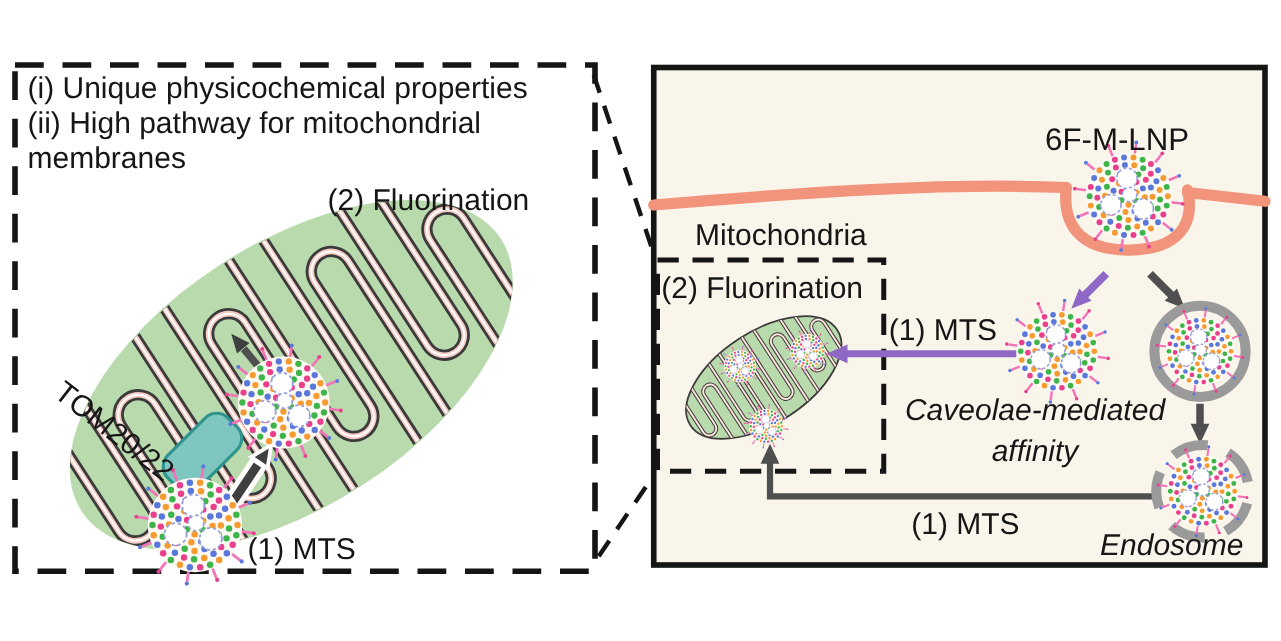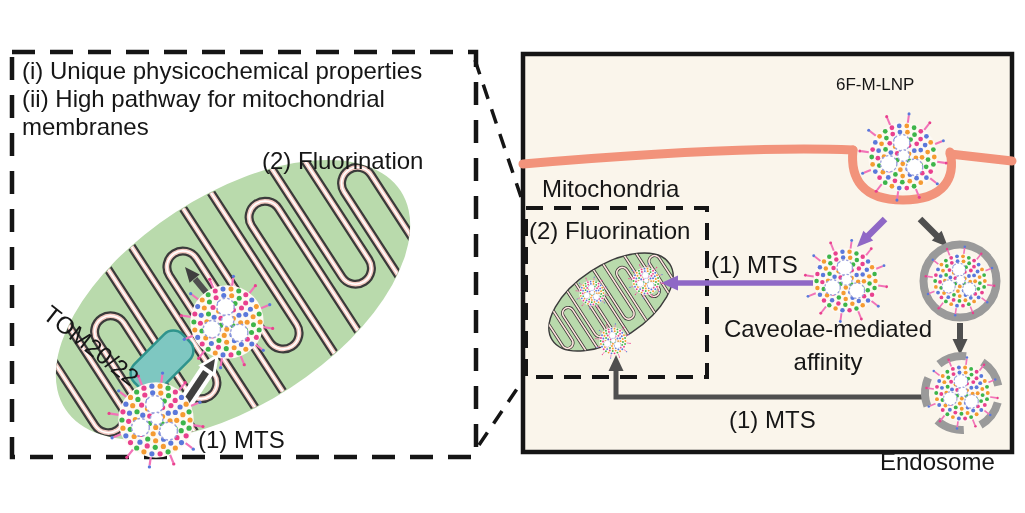--- a/index.html
+++ b/index.html
@@ -1,21 +1,21 @@
 <!DOCTYPE html>
 <html style="--panel_bg: #FAF5EB; --membrane: #F2937B; --mito_green: #B9DAAC; --cristae_dark: #3B3B3B; --cristae_pink: #F6CCC4; --tom_teal: #7EC7C1; --purple_arrow: #8F68C6; --gray_arrow: #4F4F4F; --endosome_gray: #9A9A9A; --lnp_orange: #F59B31; --lnp_green: #3DB54A; --lnp_magenta: #E9408E; --lnp_blue: #5A78DB; --lnp_spike_pink: #F273B8;"><head>
 <meta charset="utf-8">
 <style>
   html,body{margin:0;padding:0;background:#ffffff;}
   #canvas{position:relative;width:1025px;height:513px;background:#ffffff;overflow:hidden;
           font-family:"Liberation Sans",sans-serif;}
   #art{position:absolute;left:0;top:0;}
   .lbl{position:absolute;font:24px/1.15 "Liberation Sans",sans-serif;color:#161616;white-space:nowrap;}
   .note{white-space:normal;line-height:28px;}
-  .ctr{text-align:center;line-height:33px;white-space:normal;}
+  .ctr{text-align:center;line-height:33px;white-space:normal;font-style:italic;}
   .rot{transform:rotate(38deg);transform-origin:0 0;}
   
   .panelbg{fill:var(--panel_bg);stroke:#151515;stroke-width:4.5;}
   .dashrect{fill:none;stroke:#151515;stroke-width:4;stroke-dasharray:17 11;}
   .leftborder{fill:none;stroke:#151515;stroke-width:4.5;stroke-dasharray:23 15;}
   .connector{stroke:#151515;stroke-width:3.5;stroke-dasharray:15 11;fill:none;}
   .membrane{fill:none;stroke:var(--membrane);stroke-width:9;stroke-linecap:round;}
   .mitobody{fill:var(--mito_green);}
   .mitobody-sm{fill:var(--mito_green);stroke:var(--cristae_dark);stroke-width:4;}
   .c1{stroke:var(--cristae_dark);stroke-width:9;fill:none;}
@@ -1138,24 +1138,24 @@
 </svg>
 
 <div class="lbl note" style="left:22px;top:57px;width:456px;">
   <div>(i) Unique physicochemical properties</div>
   <div>(ii) High pathway for mitochondrial membranes</div>
 </div>
 <div class="lbl" style="left:262px;top:147px;">(2) Fluorination</div>
 <div class="lbl rot" style="left:55px;top:300px;">TOM20/22</div>
 <div class="lbl" style="left:198px;top:426px;">(1) MTS</div>
 
-<div class="lbl" style="left:836px;top:75px;font-size:17px;">6F-M-LNP</div>
-<div class="lbl" style="left:542px;top:175px;">Mitochondria</div>
+<div class="lbl" style="left:836px;top:98px;font-size:25px;">6F-M-LNP</div>
+<div class="lbl" style="left:556px;top:175px;">Mitochondria</div>
 <div class="lbl" style="left:529px;top:217px;">(2) Fluorination</div>
 <div class="lbl" style="left:711px;top:251px;">(1) MTS</div>
 <div class="lbl ctr" style="left:702px;top:312px;width:252px;">
   <span style="display:block">Caveolae-mediated</span>
   <span style="display:block">affinity</span>
 </div>
 <div class="lbl" style="left:729px;top:406px;">(1) MTS</div>
-<div class="lbl" style="left:880px;top:448px;">Endosome</div>
+<div class="lbl" style="left:880px;top:423px;font-style:italic;">Endosome</div>
 
 </div>
 
 </body></html>

